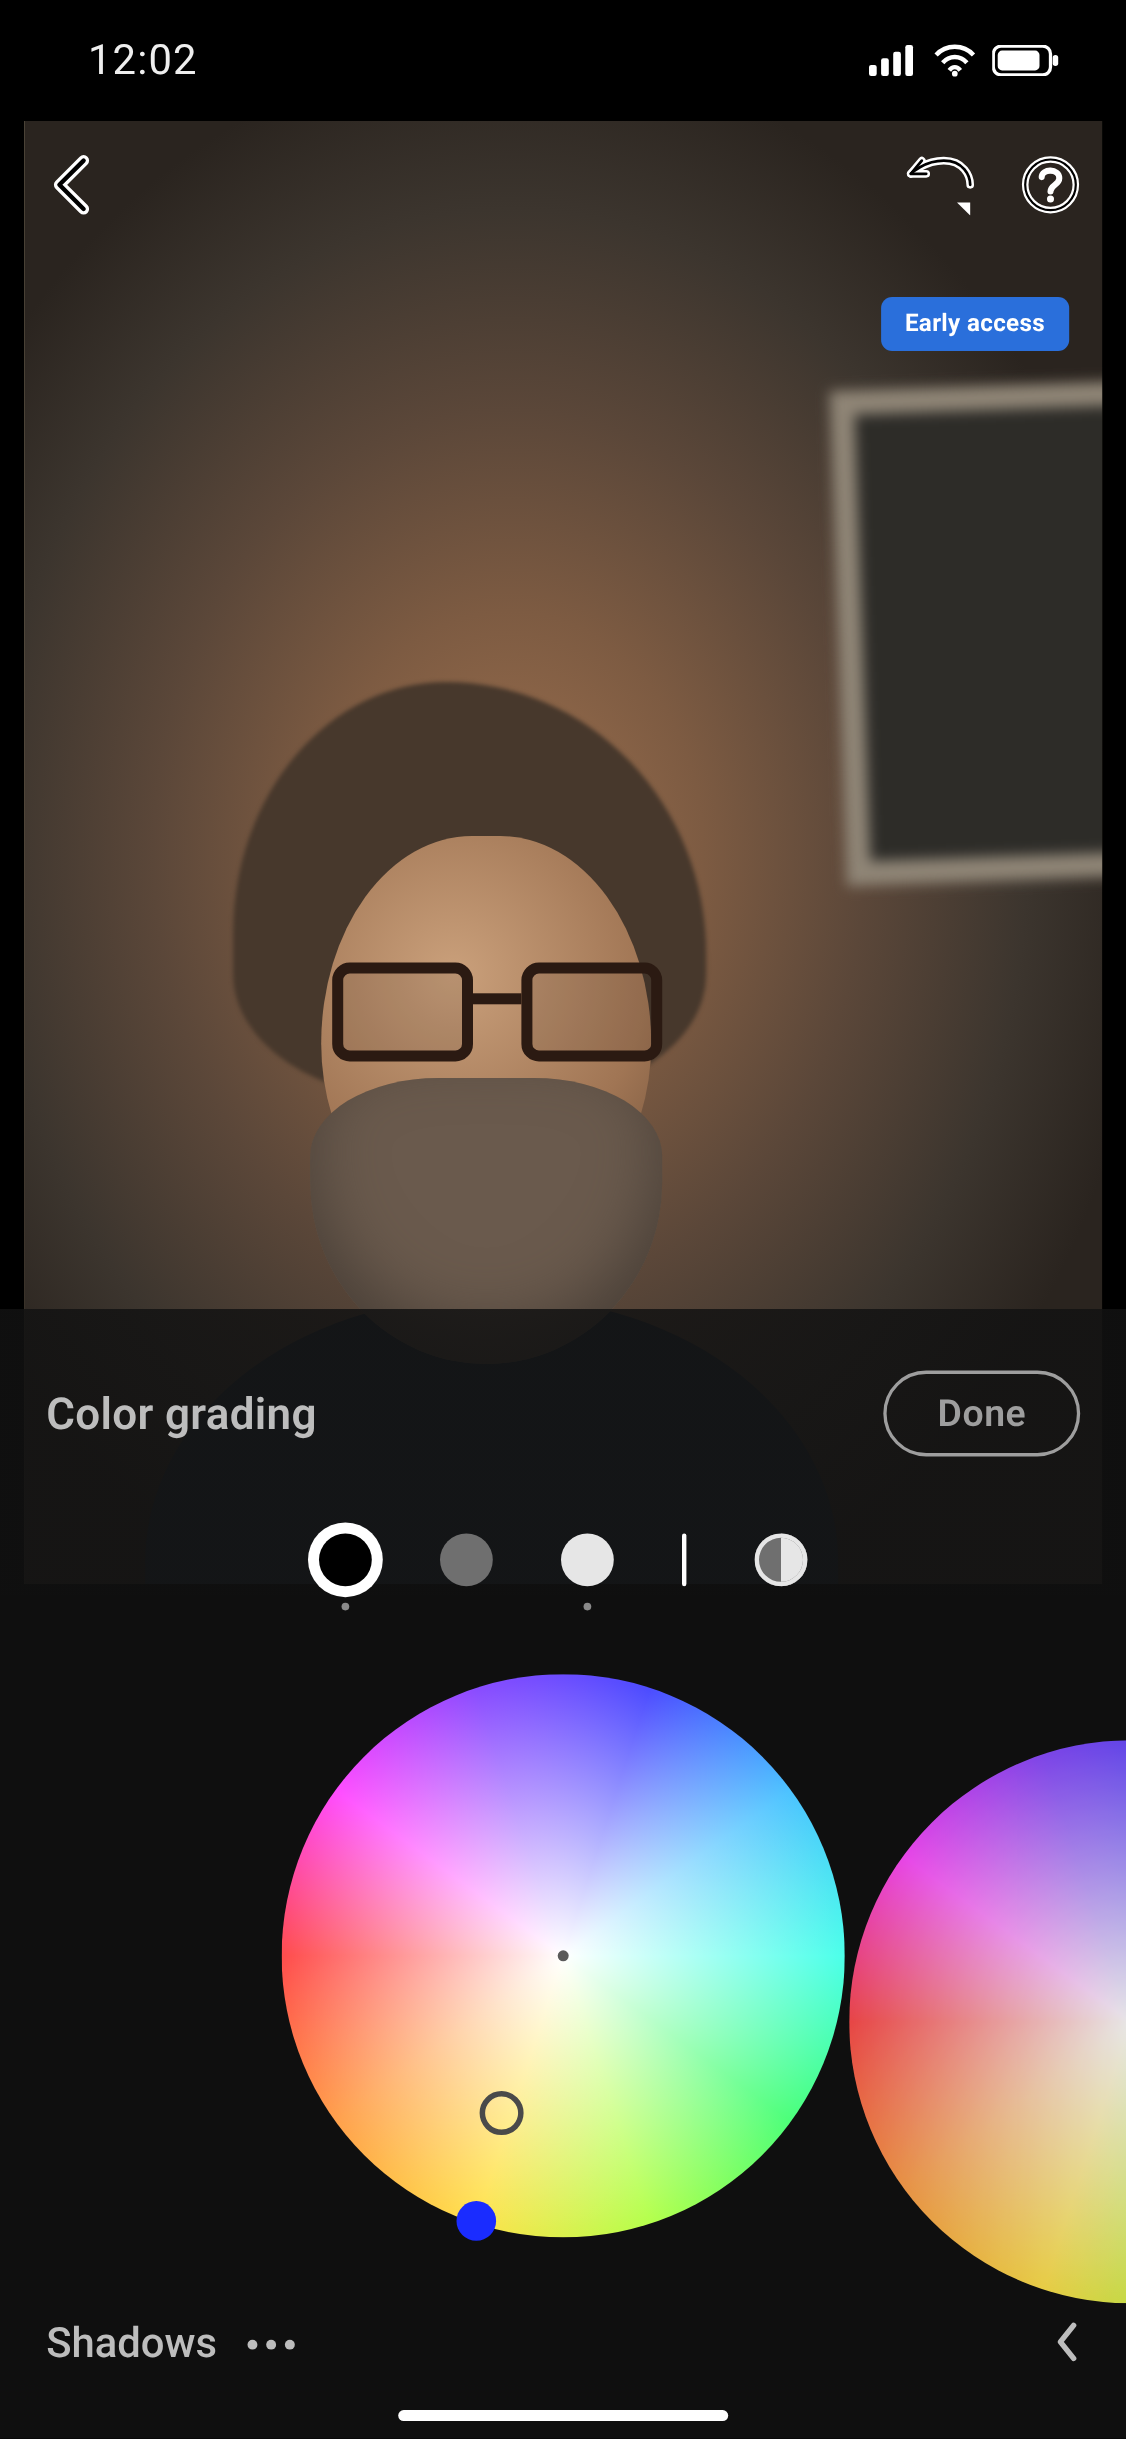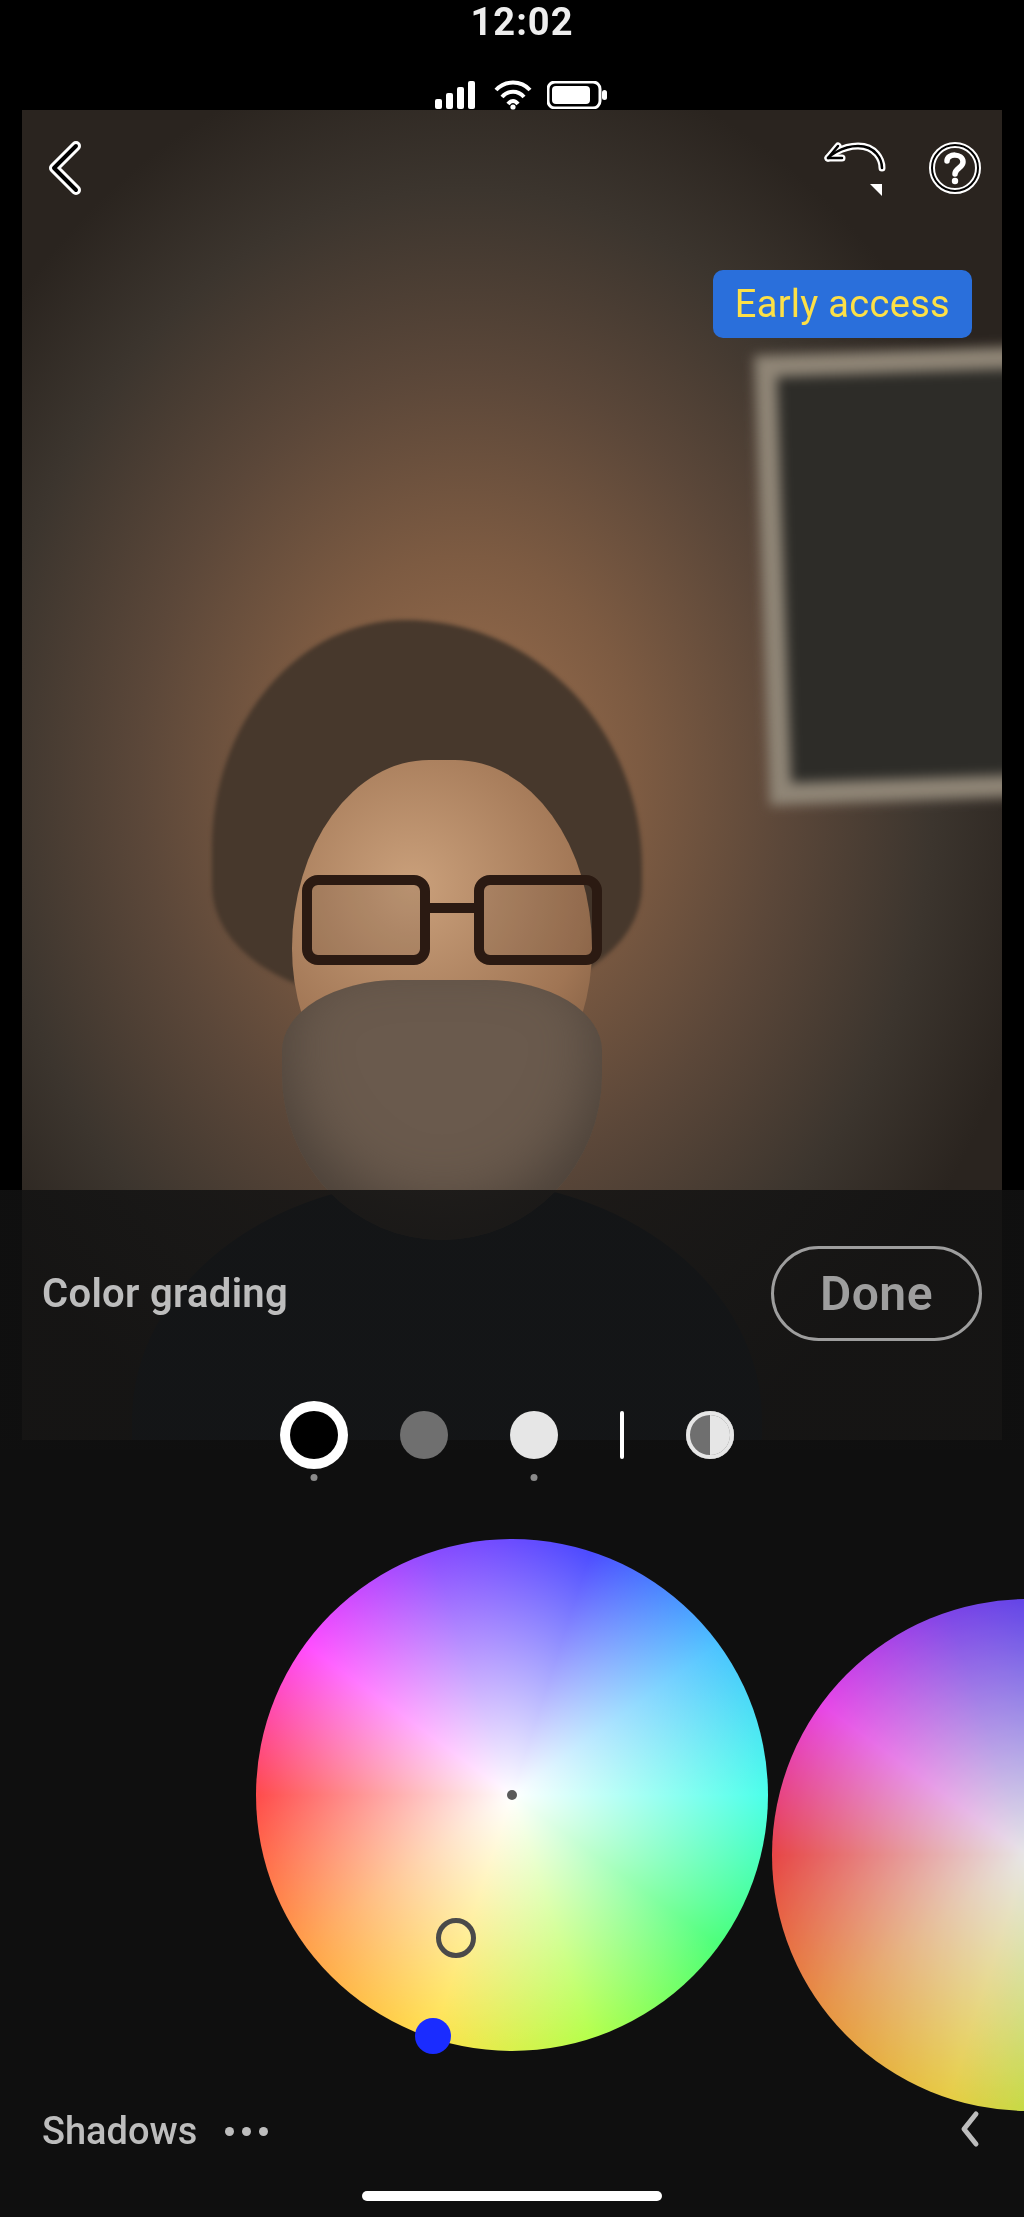--- a/index.html
+++ b/index.html
@@ -23,23 +23,22 @@
   }
 
   
   .status-bar {
     height: 110px;
     display: flex;
     align-items: center;
     justify-content: space-between;
     padding: 0 60px 0 80px;
     font-size: 38px;
-    font-weight: 700;
+    font-weight: 400;
     letter-spacing: 1px;
-    flex-direction: column;
   }
   .status-right { display:flex; align-items:center; gap:14px; }
   .status-right svg { display:block; }
 
   
   .photo-wrap {
     position: relative;
     margin: 0 22px;
     width: 980px;
     height: 1330px;
@@ -60,23 +59,23 @@
     display:flex; align-items:center; justify-content:space-between;
   }
   .top-icons-right { display:flex; align-items:center; gap:40px; }
 
   .back-btn svg, .undo-btn svg, .help-btn svg { display:block; }
 
   .badge {
     position:absolute;
     top: 160px; right: 30px;
     background: var(--badge-blue);
-    color:#fde047;
-    font-size: 38px;
-    font-weight:400;
+    color:#ffffff;
+    font-size: 22px;
+    font-weight:700;
     padding: 12px 22px;
     border-radius: 10px;
     letter-spacing:.3px;
   }
 
   
   .person {
     position:absolute;
     left: 150px; bottom:0;
     width: 550px; height: 820px;
@@ -150,21 +149,21 @@
   }
   .panel-title {
     font-size: 40px;
     font-weight:600;
     color: var(--text-grey);
     letter-spacing:.3px;
   }
   .done-btn {
     border: 3px solid var(--done-grey);
     color: var(--done-grey);
-    font-size: 48px;
+    font-size: 34px;
     font-weight:600;
     padding: 16px 46px;
     border-radius: 999px;
     background:transparent;
     letter-spacing:.5px;
   }
 
   .range-selectors {
     margin-top: 70px;
     display:flex;

